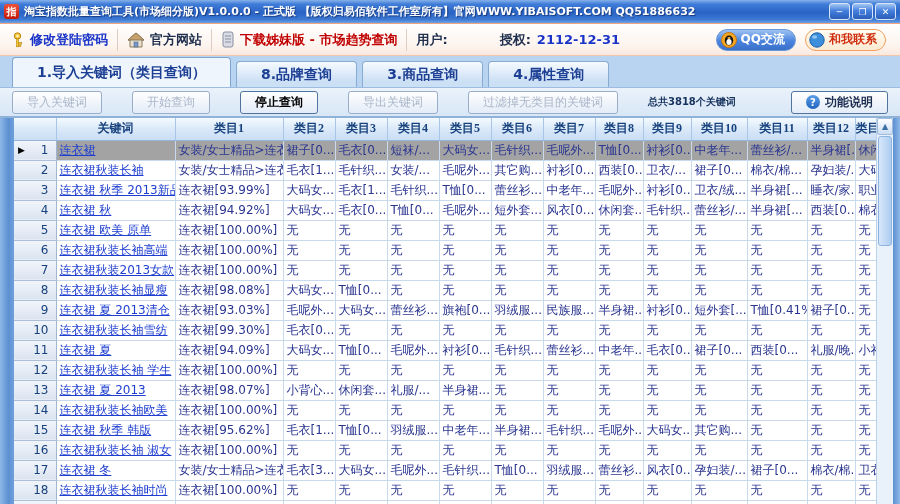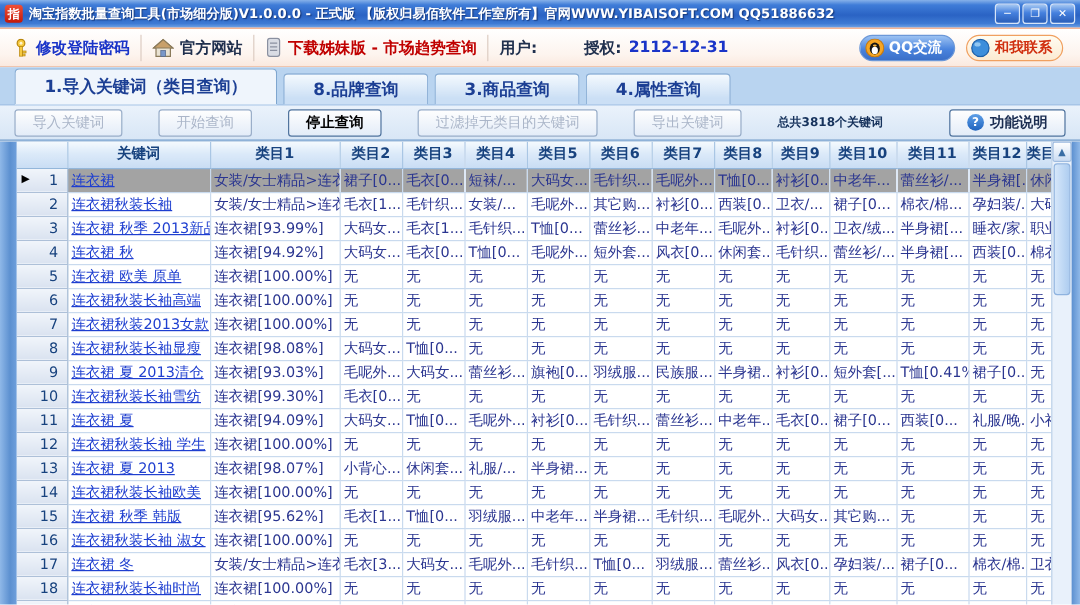--- a/index.html
+++ b/index.html
@@ -19,21 +19,21 @@
 
   
   .toolbar { height:33px; display:flex; align-items:center; gap:9px; padding:0 10px;
     border-top:1px solid #F2A47C; border-bottom:1px solid #EFC5AE;
     background:linear-gradient(180deg,#FFFFFF 0%,#FDF4EE 70%,#FAE9DF 100%); }
   .tool-item { display:flex; align-items:center; gap:5px; font-size:13px; font-weight:bold; white-space:nowrap; }
   .sep { width:1px; height:22px; background:#DCCCC2; flex:none; }
   .txt-blue  { color:#1A34C8; }
   .txt-dark  { color:#20304E; }
   .txt-red   { color:#C00000; }
-  .license-group { margin-left:30px; display:flex; gap:6px; align-items:center; }
+  .license-group { margin-left:43px; display:flex; gap:6px; align-items:center; }
   .qq-btn { margin-left:auto; height:22px; padding:0 10px 0 4px; display:flex; align-items:center; gap:4px;
     border:1px solid #6C98D8; border-radius:11px; background:linear-gradient(180deg,#9CC2F2,#4A84DE 55%,#3A6FC8);
     color:#fff; font-size:12px; font-weight:bold; }
   .contact-btn { height:22px; margin-right:4px; padding:0 8px 0 3px; display:flex; align-items:center; gap:4px;
     border:1px solid #F0A060; border-radius:11px; background:linear-gradient(180deg,#FFFDF2,#FCEAD2);
     color:#D03010; font-size:12px; font-weight:bold; }
 
   
   .tabbar { height:32px; background:#B9D4F0; display:flex; align-items:flex-end; gap:5px; padding:0 0 0 12px;
     border-bottom:1px solid #9CBCE2; }
@@ -54,21 +54,21 @@
     color:#fff; font-size:10px; font-weight:bold; display:flex; align-items:center; justify-content:center; }
 
   
   .table-zone { height:386px; display:flex; overflow:hidden; }
   .frame-left  { width:14px; flex:none; background:linear-gradient(90deg,#8FB8E8,#5C90D0 60%,#6FA0DC); }
   .frame-right { width:7px;  flex:none; background:linear-gradient(90deg,#5C90D0,#8FB8E8); }
   .grid-wrap { width:862px; flex:none; overflow:hidden; background:#fff; }
   table { border-collapse:collapse; table-layout:fixed; width:862px; }
   th { height:22px; font-size:12px; font-weight:bold; color:#17427E; text-align:center; white-space:nowrap; overflow:hidden;
     background:linear-gradient(180deg,#F5FAFE 0%,#DCEAF9 45%,#C9DDF4 100%);
-    border-right:1px solid #A9C6E4; border-bottom:1px solid #93B6DA; }
+    border-right:1px solid #A9C6E4; border-bottom:1px solid #93B6DA;font-family:Liberation Serif, serif; }
   td { height:20px; font-size:12px; color:#2A3590; white-space:nowrap; overflow:hidden; padding:0 3px;
     border-right:1px solid #C9DAEE; border-bottom:1px solid #C9DAEE; background:#fff; }
   tr.selected td { background:#a3a3a3; }
   td.sel { background:linear-gradient(180deg,#F1F5FB,#DAE3F0) !important; text-align:right; padding-right:7px;
     color:#17427E; border-right:1px solid #9FB6D2; border-bottom:1px solid #ADC0D8; position:relative; }
   .arrow { position:absolute; left:4px; top:4px; font-size:9px; color:#000; }
   .kw { color:#1F3FD0; text-decoration:underline; cursor:pointer; }
 
   .scrollbar { width:17px; flex:none; background:#E9F1FB; border-left:1px solid #BCD1E8; display:flex; flex-direction:column; }
   .sb-btn { height:17px; flex:none; border:1px solid #9FBCE0; border-radius:2px; color:#3A6EA5; font-size:8px;
@@ -161,22 +161,22 @@
       <div class="tab active">1.导入关键词（类目查询）</div>
       <div class="tab">8.品牌查询</div>
       <div class="tab">3.商品查询</div>
       <div class="tab">4.属性查询</div>
     </div>
 
   <div class="actionbar">
     <div class="btn">导入关键词</div>
     <div class="btn">开始查询</div>
     <div class="btn enabled">停止查询</div>
+    <div class="btn">导出关键词</div>
     <div class="btn">过滤掉无类目的关键词</div>
-    <div class="btn">导出关键词</div>
     <div class="total-label">总共3818个关键词</div>
     <div class="btn enabled help">
       <span class="help-icon">?</span>
       <span>功能说明</span>
     </div>
   </div>
 
   <div class="table-zone">
     <div class="frame-left"></div>
     <div class="grid-wrap">

